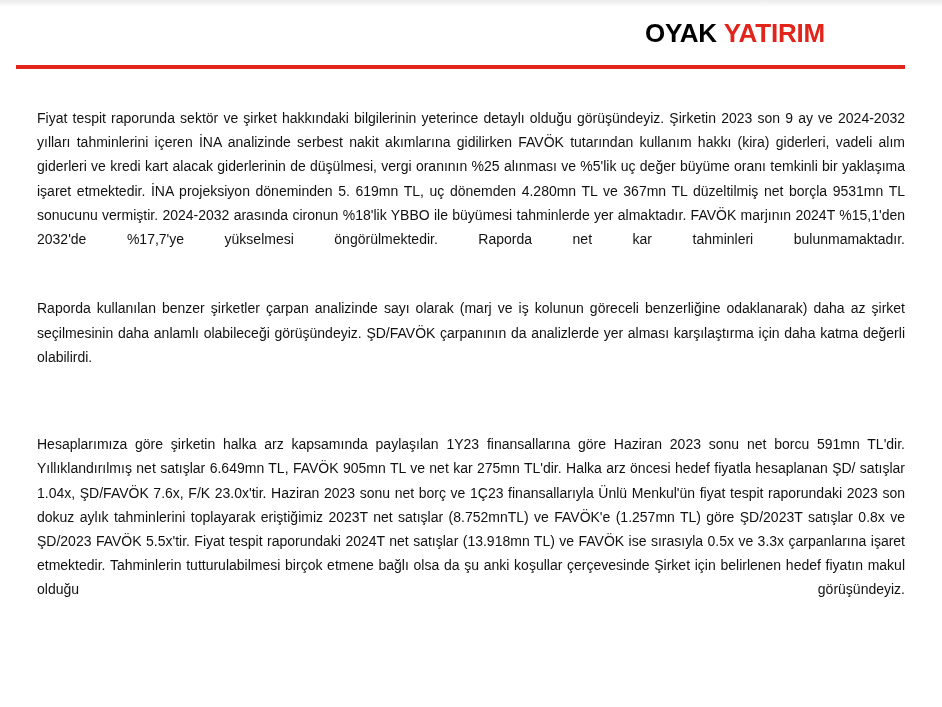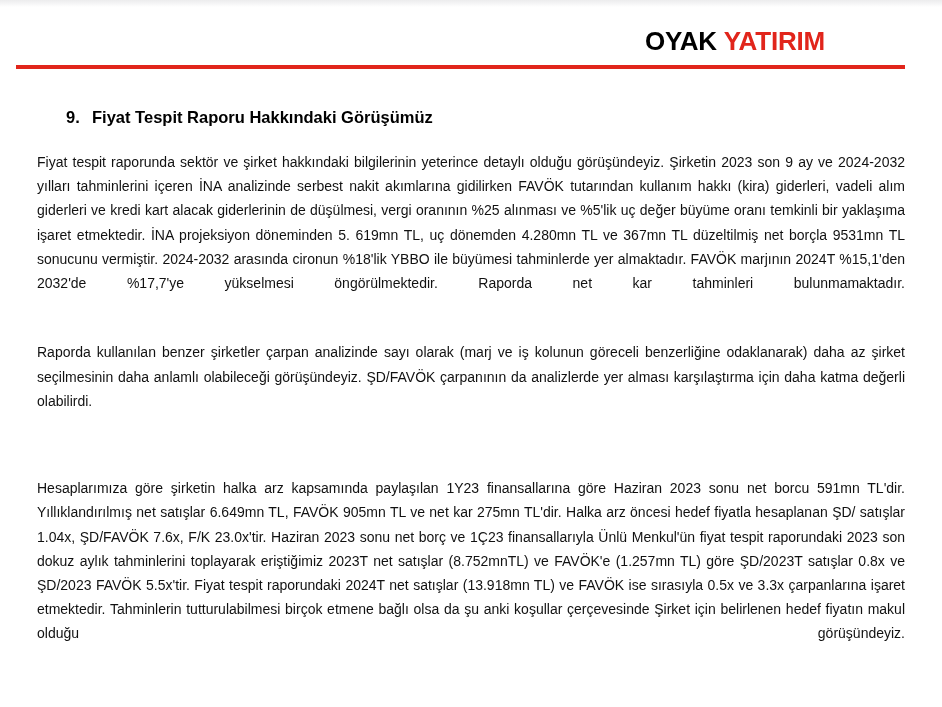--- a/index.html
+++ b/index.html
@@ -25,21 +25,21 @@
   .top-band {
     position: absolute;
     top: 0;
     left: 0;
     width: 942px;
     height: 7px;
     background: linear-gradient(to bottom, #ececed 0%, #f7f7f8 60%, #ffffff 100%);
   }
   .header {
     position: absolute;
-    top: 16px;
+    top: 8px;
     left: 0;
     width: 862px;
     height: 62px;
   }
   .logo {
     position: absolute;
     right: 37px;
     top: 11px;
     font-size: 26px;
     font-weight: bold;
@@ -116,22 +116,19 @@
   <div class="header">
     <div class="logo">
       <span class="logo-oyak">OYAK</span><span class="logo-yatirim">YATIRIM</span>
     </div>
   </div>
 
   <div class="rule"></div>
 
   <div class="content">
 
-    <h2 class="section-heading">
-      <span class="heading-number">9.</span><span>Fiyat Tespit Raporu Hakkındaki Görüşümüz</span>
-    </h2>
 
     <p class="body-text">Fiyat tespit raporunda sektör ve şirket hakkındaki bilgilerinin yeterince detaylı olduğu görüşündeyiz. Şirketin 2023 son 9 ay ve 2024-2032 yılları tahminlerini içeren İNA analizinde serbest nakit akımlarına gidilirken FAVÖK tutarından kullanım hakkı (kira) giderleri, vadeli alım giderleri ve kredi kart alacak giderlerinin de düşülmesi, vergi oranının %25 alınması ve %5'lik uç değer büyüme oranı temkinli bir yaklaşıma işaret etmektedir. İNA projeksiyon döneminden 5. 619mn TL, uç dönemden 4.280mn TL ve 367mn TL düzeltilmiş net borçla 9531mn TL sonucunu vermiştir. 2024-2032 arasında cironun %18'lik YBBO ile büyümesi tahminlerde yer almaktadır. FAVÖK marjının 2024T %15,1'den 2032'de %17,7'ye yükselmesi öngörülmektedir. Raporda net kar tahminleri bulunmamaktadır.</p>
     <p class="body-text">Raporda kullanılan benzer şirketler çarpan analizinde sayı olarak (marj ve iş kolunun göreceli benzerliğine odaklanarak) daha az şirket seçilmesinin daha anlamlı olabileceği görüşündeyiz. ŞD/FAVÖK çarpanının da analizlerde yer alması karşılaştırma için daha katma değerli olabilirdi.</p>
     <p class="body-text">Hesaplarımıza göre şirketin halka arz kapsamında paylaşılan 1Y23 finansallarına göre Haziran 2023 sonu net borcu 591mn TL'dir. Yıllıklandırılmış net satışlar 6.649mn TL, FAVÖK 905mn TL ve net kar 275mn TL'dir. Halka arz öncesi hedef fiyatla hesaplanan ŞD/ satışlar 1.04x, ŞD/FAVÖK 7.6x, F/K 23.0x'tir. Haziran 2023 sonu net borç ve 1Ç23 finansallarıyla Ünlü Menkul'ün fiyat tespit raporundaki 2023 son dokuz aylık tahminlerini toplayarak eriştiğimiz 2023T net satışlar (8.752mnTL) ve FAVÖK'e (1.257mn TL) göre ŞD/2023T satışlar 0.8x ve ŞD/2023 FAVÖK 5.5x'tir. Fiyat tespit raporundaki 2024T net satışlar (13.918mn TL) ve FAVÖK ise sırasıyla 0.5x ve 3.3x çarpanlarına işaret etmektedir. Tahminlerin tutturulabilmesi birçok etmene bağlı olsa da şu anki koşullar çerçevesinde Şirket için belirlenen hedef fiyatın makul olduğu görüşündeyiz.</p>
 
   </div>
 </div>
 
 </body></html>

